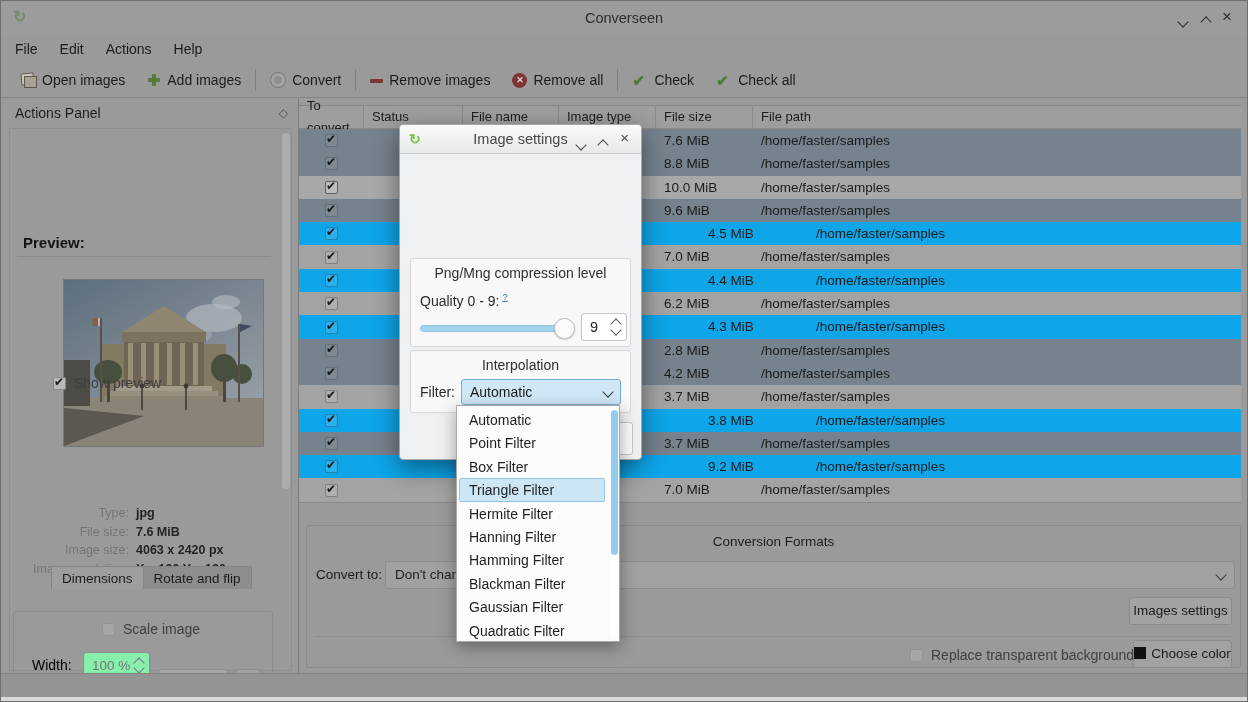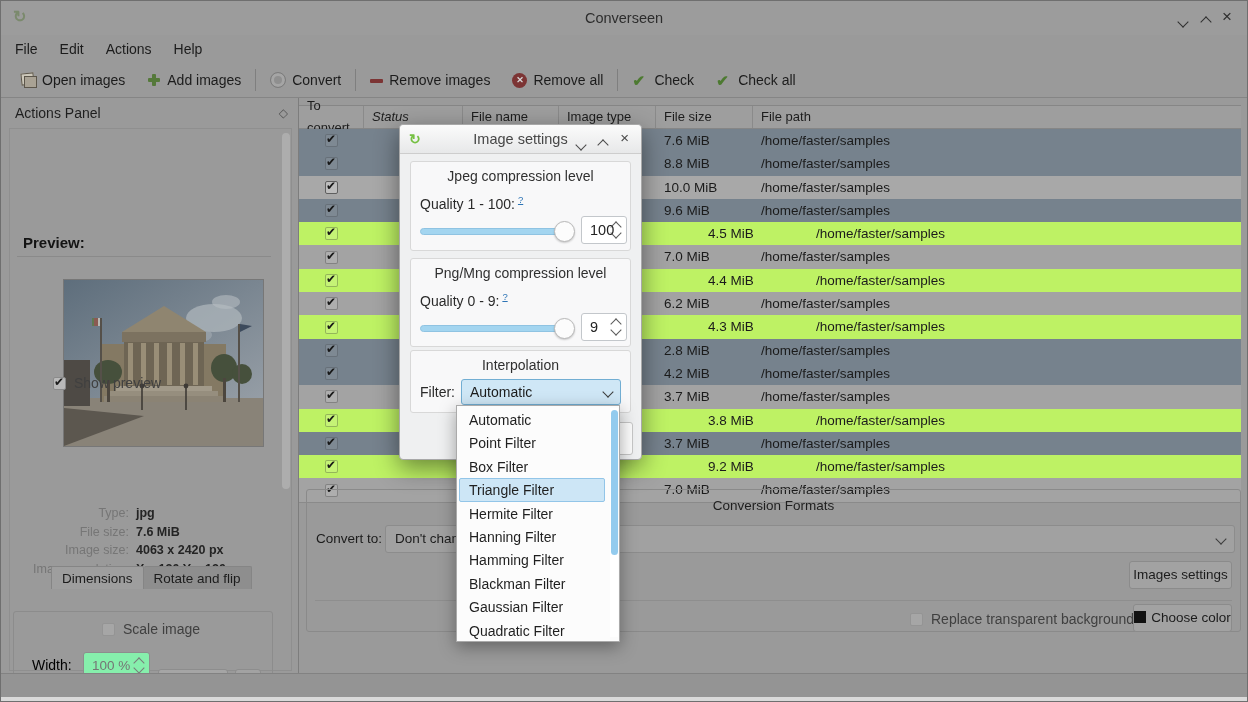--- a/index.html
+++ b/index.html
@@ -68,33 +68,33 @@
   .swap-btn{position:absolute;left:221px;top:57px;width:26px;height:27px;background:#a2a2a2;border:1px solid #8d8d8d;border-radius:3px;box-sizing:border-box;text-align:center;line-height:25px;font-size:13px;color:#3a3a3a;}
   .ap-scroll{position:absolute;right:8px;top:33px;width:8px;height:537px;}
   .ap-thumb{position:absolute;left:0;top:2px;width:8px;height:356px;background:#adadad;border-radius:4px;}
   
   .table{position:absolute;left:298px;top:97px;width:942px;height:415px;}
   .thead{position:absolute;left:0;top:7px;right:0;height:24px;background:#9e9e9e;border-top:1px solid #868686;border-bottom:1px solid #868686;display:flex;box-sizing:border-box;}
   .th{font-size:13px;color:#1d1d1d;line-height:22px;padding-left:8px;border-right:1px solid #8a8a8a;box-sizing:border-box;flex:none;}
   .tbody{position:absolute;left:0;top:31px;right:0;height:373px;overflow:hidden;}
   .trow{display:flex;height:23.3px;}
   .trow.sel{background:#76828d;}
-  .trow.dark{background:#bef264;gap:11px;}
+  .trow.dark{background:#0ea5e9;gap:11px;}
   .trow.light{background:#a3a3a3;}
   .trow.cur{background:#a8a8a8;}
   .tc{flex:none;font-size:13.5px;color:#1b1b1b;line-height:23.3px;padding-left:8px;box-sizing:border-box;overflow:hidden;white-space:nowrap;}
   .c0{width:65px;display:flex;align-items:center;justify-content:center;padding-left:0;}
-  .c1{width:99px;font-style:italic;}.c2{width:96px;}.c3{width:97px;}.c4{width:97px;}.c5{flex:1;}
+  .c1{width:99px;}.c2{width:96px;}.c3{width:97px;}.c4{width:97px;}.c5{flex:1;}
   .tcb{width:13px;height:13px;border-radius:2px;border:1px solid rgba(0,0,0,0.25);background:rgba(255,255,255,0.12);position:relative;box-sizing:border-box;}
   .tcb:before{content:"✔";position:absolute;left:0px;top:-2px;font-size:12px;color:#161616;line-height:13px;}
   .trow.sel .tcb{border-color:rgba(0,0,0,0.18);background:rgba(255,255,255,0.06);}
   .trow.cur .tcb{border-color:#5f5f5f;background:#bdbdbd;}
   .tbl-bottom{position:absolute;left:0;top:404px;right:0;height:1px;background:#8a8a8a;}
   
-  .formats{position:absolute;left:305px;top:488px;width:935px;height:143px;border:1px solid #8a8a8a;border-radius:3px;box-sizing:border-box;}
+  .formats{position:absolute;left:305px;top:524px;width:935px;height:143px;border:1px solid #8a8a8a;border-radius:3px;box-sizing:border-box;}
   .fmt-title{position:absolute;left:0;right:0;top:8px;text-align:center;font-size:13.5px;color:#1e1e1e;}
   .convert-label{position:absolute;left:9px;top:41px;font-size:13.5px;color:#1c1c1c;}
   .convert-combo{position:absolute;left:78px;top:35px;width:850px;height:28px;background:#a1a1a1;border:1px solid #8c8c8c;border-radius:3px;box-sizing:border-box;}
   .convert-combo .v{position:absolute;left:9px;line-height:26px;font-size:13.5px;color:#1d1d1d;white-space:nowrap;}
   .convert-combo .cvd{position:absolute;right:9px;top:9px;width:7px;height:7px;border-right:1.5px solid #3c3c3c;border-bottom:1.5px solid #3c3c3c;transform:rotate(45deg);}
   .gbtn{position:absolute;background:#a2a2a2;border:1px solid #8b8b8b;border-radius:3px;box-sizing:border-box;font-size:13.5px;color:#1c1c1c;text-align:center;}
   .btn-imgset{left:822px;top:71px;width:103px;height:28px;line-height:26px;}
   .fmt-div{position:absolute;left:8px;right:8px;top:110px;height:1px;background:#8e8e8e;}
   .repl-row{left:603px;top:121px;}
   .btn-color{left:826px;top:114px;width:99px;height:28px;line-height:26px;}
@@ -517,32 +517,20 @@
 
   <div class="dialog">
     <div class="dlg-titlebar">
       <div class="dlg-icon">↻</div>
       <div class="dlg-title">Image settings</div>
       <div class="dlg-wc" style="right:56px;"><span class="chev cv-d"></span></div>
       <div class="dlg-wc" style="right:34px;"><span class="chev cv-u"></span></div>
       <div class="dlg-wc dlg-close" style="right:12px;">×</div>
     </div>
 
-    <div class="grp" style="top:36px;height:90px;">
-      <div class="grp-title">Jpeg compression level</div>
-      <div class="q-label"><span>Quality 1 - 100:</span><span class="help-q">?</span></div>
-      <div class="slider">
-        <div class="knob" style="left:133px;"></div>
-      </div>
-      <div class="wspin">
-        <span class="v">100</span>
-        <span class="sarr up"></span>
-        <span class="sarr dn"></span>
-      </div>
-    </div>
 
     <div class="grp" style="top:133px;height:89px;">
       <div class="grp-title">Png/Mng compression level</div>
       <div class="q-label"><span>Quality 0 - 9:</span><span class="help-q">?</span></div>
       <div class="slider">
         <div class="knob" style="left:133px;"></div>
       </div>
       <div class="wspin">
         <span class="v">9</span>
         <span class="sarr up"></span>

